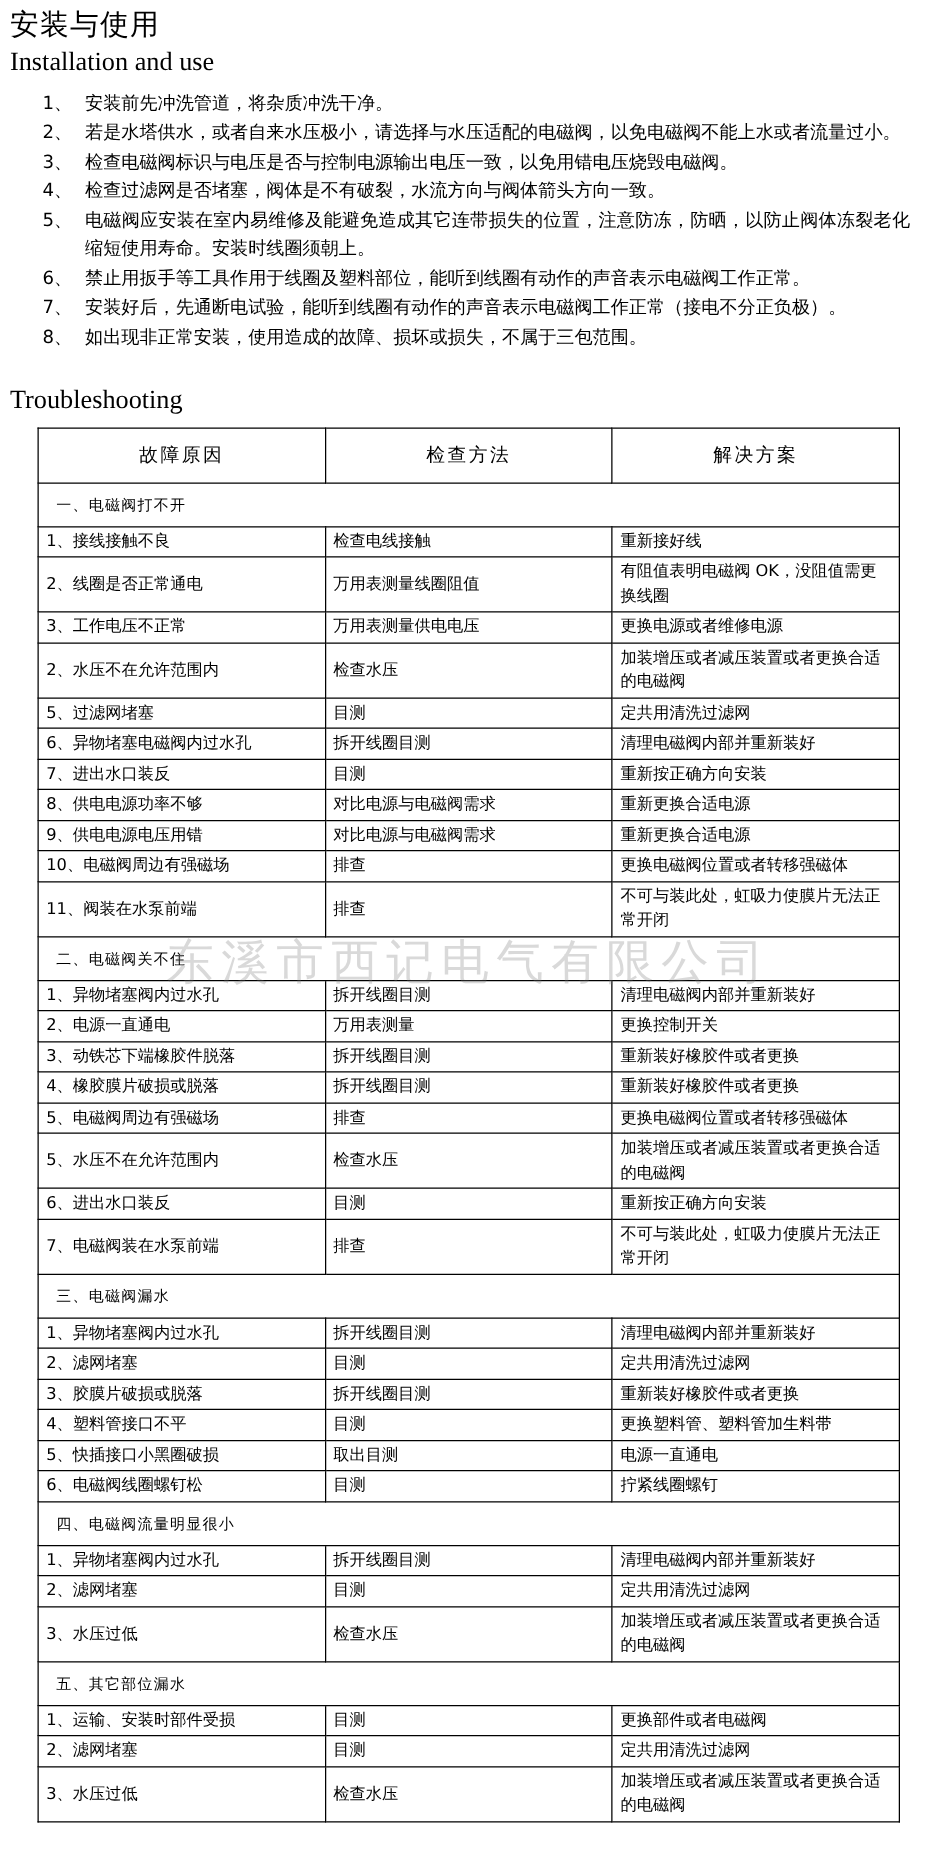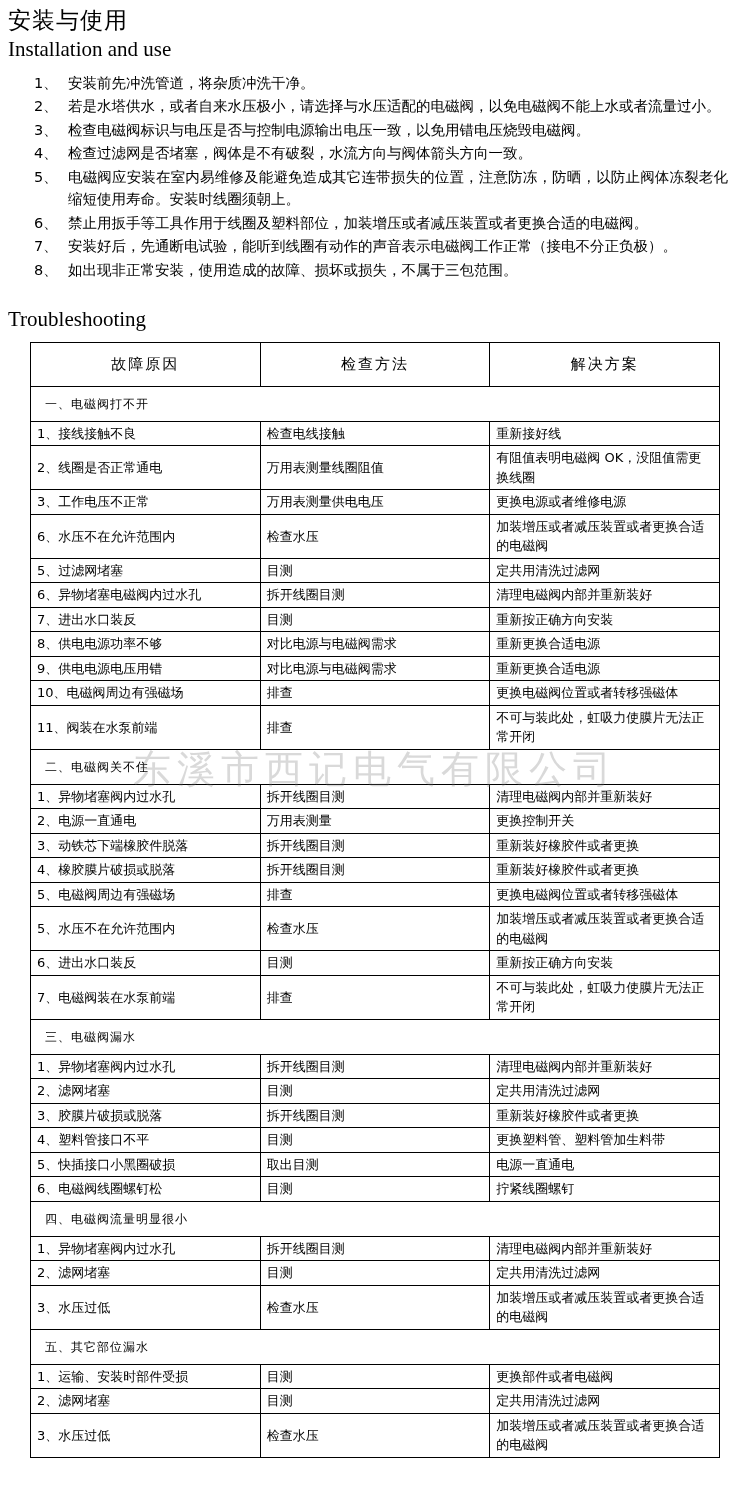--- a/index.html
+++ b/index.html
@@ -128,21 +128,21 @@
         <li>
           <span class="inst-num">4、</span>
           <span class="inst-text">检查过滤网是否堵塞，阀体是不有破裂，水流方向与阀体箭头方向一致。</span>
         </li>
         <li>
           <span class="inst-num">5、</span>
           <span class="inst-text">电磁阀应安装在室内易维修及能避免造成其它连带损失的位置，注意防冻，防晒，以防止阀体冻裂老化 缩短使用寿命。安装时线圈须朝上。</span>
         </li>
         <li>
           <span class="inst-num">6、</span>
-          <span class="inst-text">禁止用扳手等工具作用于线圈及塑料部位，加装增压或者减压装置或者更换合适的电磁阀。</span>
+          <span class="inst-text">禁止用扳手等工具作用于线圈及塑料部位，能听到线圈有动作的声音表示电磁阀工作正常。</span>
         </li>
         <li>
           <span class="inst-num">7、</span>
           <span class="inst-text">安装好后，先通断电试验，能听到线圈有动作的声音表示电磁阀工作正常（接电不分正负极）。</span>
         </li>
         <li>
           <span class="inst-num">8、</span>
           <span class="inst-text">如出现非正常安装，使用造成的故障、损坏或损失，不属于三包范围。</span>
         </li>
       </ul>
@@ -171,21 +171,21 @@
             <td class="c1">2、线圈是否正常通电</td>
             <td class="c2">万用表测量线圈阻值</td>
             <td class="c3">有阻值表明电磁阀 OK，没阻值需更换线圈</td>
           </tr>
           <tr>
             <td class="c1">3、工作电压不正常</td>
             <td class="c2">万用表测量供电电压</td>
             <td class="c3">更换电源或者维修电源</td>
           </tr>
           <tr>
-            <td class="c1">6、水压不在允许范围内</td>
+            <td class="c1">2、水压不在允许范围内</td>
             <td class="c2">检查水压</td>
             <td class="c3">加装增压或者减压装置或者更换合适的电磁阀</td>
           </tr>
           <tr>
             <td class="c1">5、过滤网堵塞</td>
             <td class="c2">目测</td>
             <td class="c3">定共用清洗过滤网</td>
           </tr>
           <tr>
             <td class="c1">6、异物堵塞电磁阀内过水孔</td>

